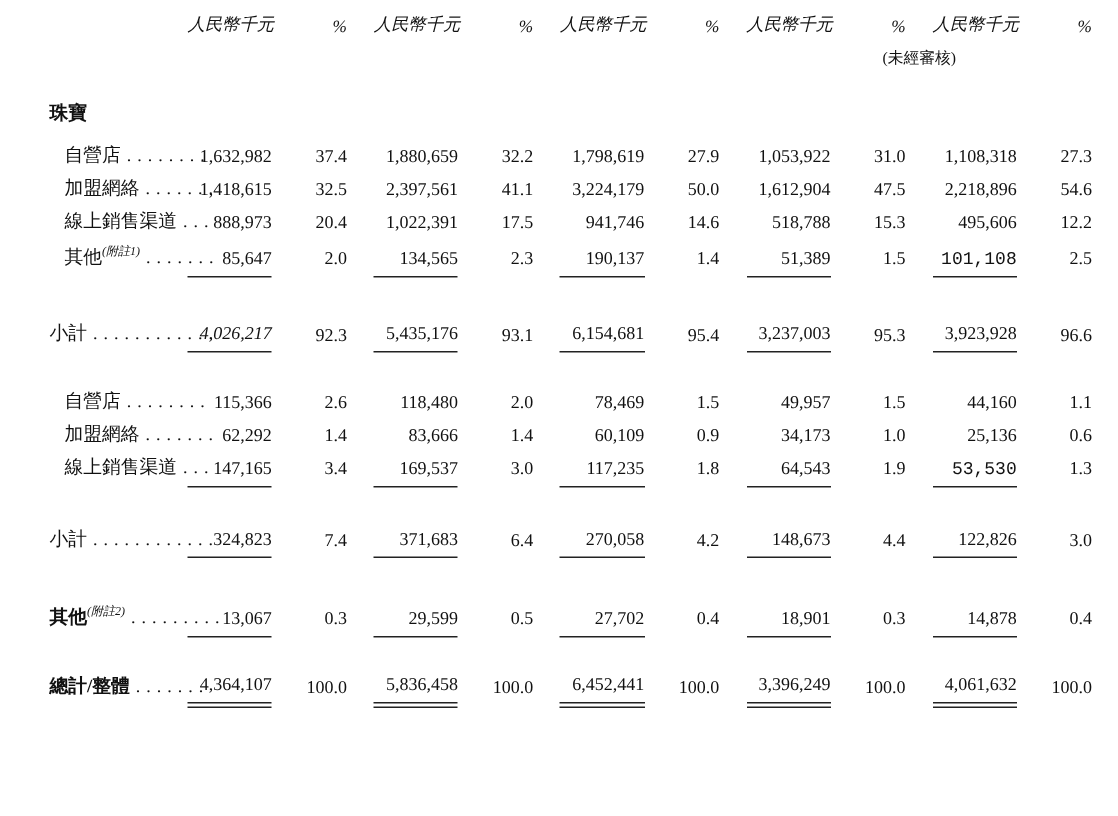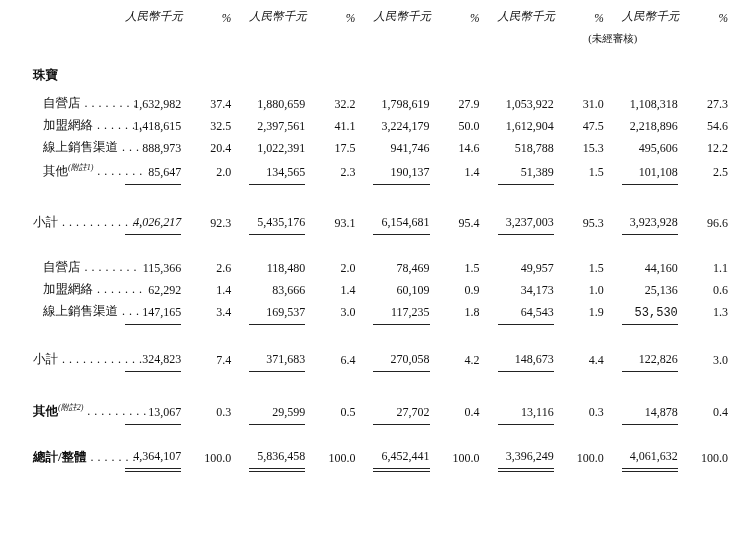--- a/index.html
+++ b/index.html
@@ -186,21 +186,21 @@
         <td></td>
         <td class="num rule1" style="padding-bottom: 4px;">134,565</td>
         <td class="num" style="padding-bottom: 4px;">2.3</td>
         <td></td>
         <td class="num rule1" style="padding-bottom: 4px;">190,137</td>
         <td class="num" style="padding-bottom: 4px;">1.4</td>
         <td></td>
         <td class="num rule1" style="padding-bottom: 4px;">51,389</td>
         <td class="num" style="padding-bottom: 4px;">1.5</td>
         <td></td>
-        <td class="num rule1" style="padding-bottom: 4px;">101,108</td>
+        <td class="num rule1" style="padding-bottom: 4px; font-family: Liberation Mono, monospace;">101,108</td>
         <td class="num" style="padding-bottom: 4px;">2.5</td>
       </tr>
       <tr class="spacer">
         <td colspan="15" style="height: 24px;"></td>
       </tr>
       <tr style="height: 26px;">
         <td class="label-cell" style="padding-bottom: 4px;"><span class="lbl">小計</span><span class="leader">............</span></td>
         <td class="num rule1" style="padding-bottom: 4px; font-style: italic;">4,026,217</td>
         <td class="num" style="padding-bottom: 4px;">92.3</td>
         <td></td>
@@ -297,21 +297,21 @@
         <td class="label-cell" style="padding-bottom: 4px;"><span class="lbl-bold">其他</span><sup class="note">(附註2)</sup><span class="leader">.........</span></td>
         <td class="num rule1" style="padding-bottom: 4px;">13,067</td>
         <td class="num" style="padding-bottom: 4px;">0.3</td>
         <td></td>
         <td class="num rule1" style="padding-bottom: 4px;">29,599</td>
         <td class="num" style="padding-bottom: 4px;">0.5</td>
         <td></td>
         <td class="num rule1" style="padding-bottom: 4px;">27,702</td>
         <td class="num" style="padding-bottom: 4px;">0.4</td>
         <td></td>
-        <td class="num rule1" style="padding-bottom: 4px;">13,116</td>
+        <td class="num rule1" style="padding-bottom: 4px;">18,901</td>
         <td class="num" style="padding-bottom: 4px;">0.3</td>
         <td></td>
         <td class="num rule1" style="padding-bottom: 4px;">14,878</td>
         <td class="num" style="padding-bottom: 4px;">0.4</td>
       </tr>
       <tr class="spacer">
         <td colspan="15" style="height: 17px;"></td>
       </tr>
       <tr style="height: 28px;">
         <td class="label-cell" style="padding-bottom: 4px;"><span class="lbl-bold">總計/整體</span><span class="leader">.......</span></td>

